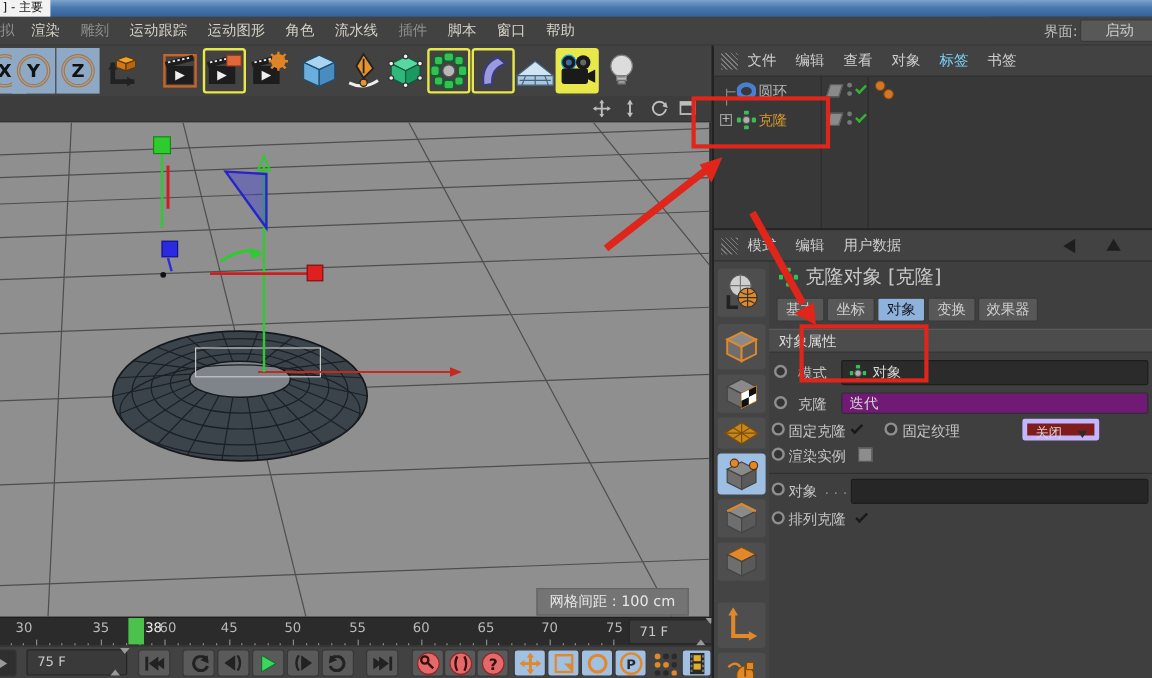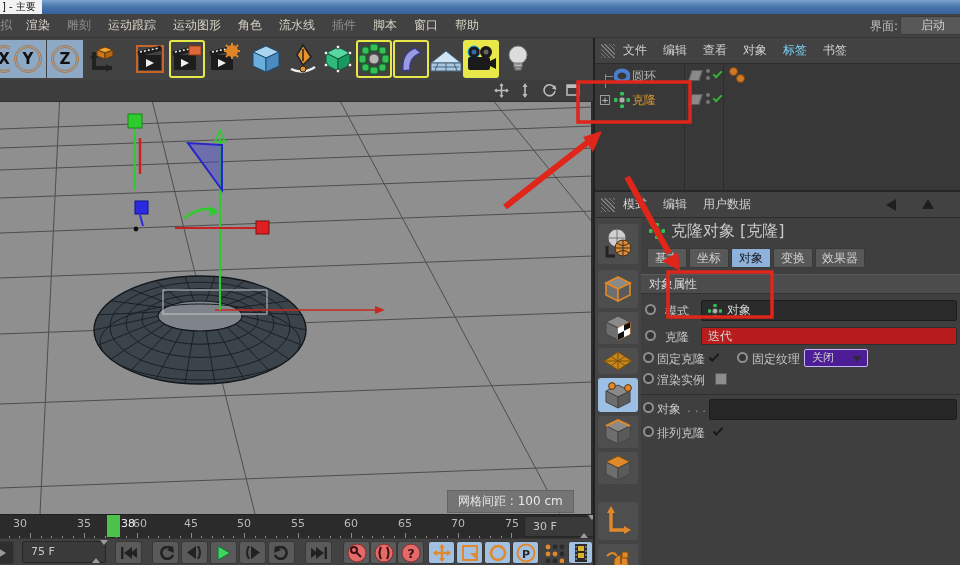--- a/index.html
+++ b/index.html
@@ -120,23 +120,23 @@
   .tab.sel { background:#8fb2dc; color:#15151d; }
   .section-hdr { position:absolute; left:0; right:0; top:56px; height:20px; background:#4c4c4c;
     border-top:1px solid #5a5a5a; border-bottom:1px solid #333;
     color:#dcdcdc; font-size:12px; line-height:19px; padding-left:8px; }
   .rec { position:absolute; width:11px; height:11px; border:2px solid #8e8e8e; border-radius:50%;
     background:#343434; }
   .flabel { position:absolute; color:#c6c6c6; font-size:12px; }
   .ffield { position:absolute; right:5px; background:#2b2b2b; border:1px solid #1d1d1d;
     border-radius:2px; color:#d8d8d8; font-size:12px; display:flex; align-items:center; gap:5px;
     padding-left:6px; }
-  .ffield.mid { background:#b91c1c; border-color:#2e2e2e; }
-  .dd { position:absolute; width:64px; height:18px; background:#4c1d95; border:1px solid #c4b5fd;
-    border-radius:2px; color:#d8d8d8; font-size:11px; line-height:16px; padding-left:7px; }
+  .ffield.mid { background:#701a75; border-color:#2e2e2e; }
+  .dd { position:absolute; width:64px; height:18px; background:#7f1d1d; border:4px solid #c4b5fd;
+    border-radius:2px; color:#d8d8d8; font-size:11px; line-height:16px; padding-left:7px;margin-left:48px; }
   .dd .dda { position:absolute; right:6px; top:6px; width:0; height:0;
     border-left:4px solid transparent; border-right:4px solid transparent; border-top:6px solid #2c2c2c; }
   .chk { position:absolute; width:10px; height:5px; border-left:2px solid #191919;
     border-bottom:2px solid #191919; transform:rotate(-45deg); }
   .chkbox { position:absolute; width:12px; height:12px; background:#8d8d8d; border:1px solid #5a5a5a; }
   .hdiv { position:absolute; left:0; right:0; height:1px; background:#2f2f2f; }
 
   .overlay { position:absolute; left:0; top:0; width:960px; height:565px; pointer-events:none; z-index:50; }
 </style>
 </head>
@@ -467,21 +467,21 @@
           <div style="position: absolute; width: 1px; background: rgb(138, 138, 138); bottom: 1px; height: 2px; left: 447px;"></div>
           <div style="position: absolute; width: 1px; background: rgb(138, 138, 138); bottom: 1px; height: 5px; left: 458px;"></div>
           <div style="position: absolute; width: 1px; background: rgb(138, 138, 138); bottom: 1px; height: 2px; left: 469px;"></div>
           <div style="position: absolute; width: 1px; background: rgb(138, 138, 138); bottom: 1px; height: 2px; left: 479px;"></div>
           <div style="position: absolute; width: 1px; background: rgb(138, 138, 138); bottom: 1px; height: 2px; left: 490px;"></div>
           <div style="position: absolute; width: 1px; background: rgb(138, 138, 138); bottom: 1px; height: 2px; left: 501px;"></div>
           <div style="position: absolute; width: 1px; background: rgb(138, 138, 138); bottom: 1px; height: 5px; left: 511px;"></div>
         </div>
     </div>
     <div class="spin" style="left:524px; top:1px; width:70px; height:21px;">
-      <span class="val">30 F</span>
+      <span class="val">71 F</span>
       <span class="arrows"><span class="tri-up"></span><span class="tri-dn"></span></span>
     </div>
   </div>
 
   <div class="transport">
     <div class="t-btn" style="left:-10px;width:24px;background:#2f2f2f">
       <svg width="8" height="10">
           <polygon points="0,0 8,5 0,10" fill="#9a9a9a"></polygon>
         </svg>
     </div>

